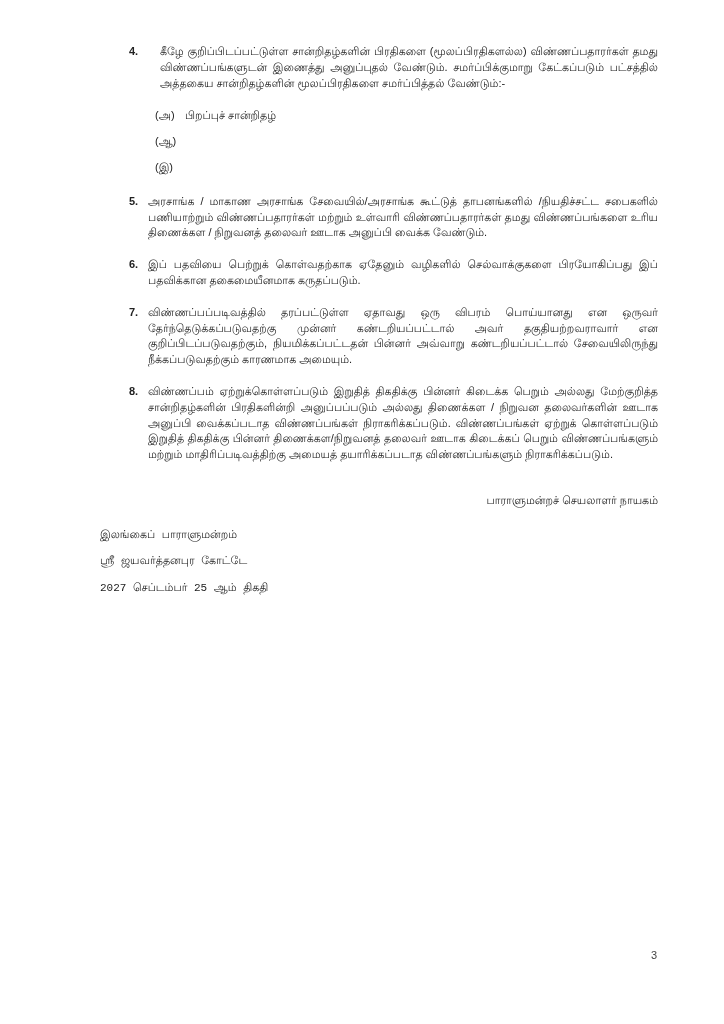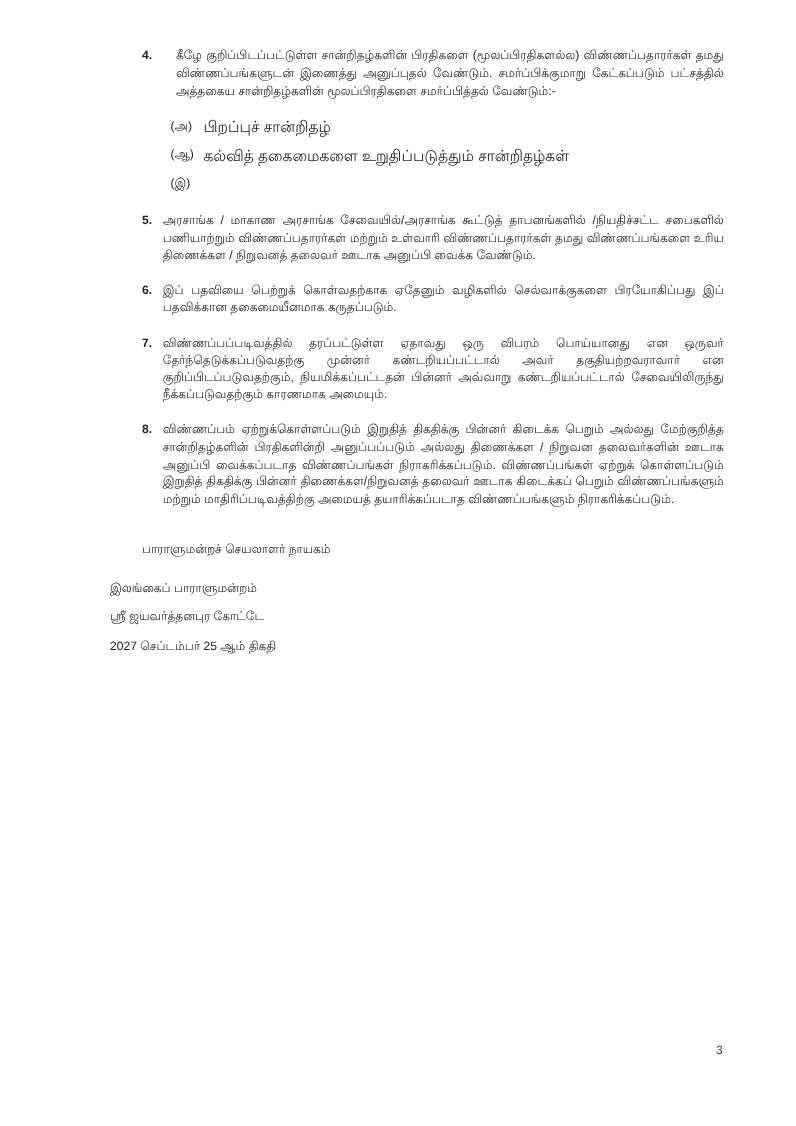--- a/index.html
+++ b/index.html
@@ -50,37 +50,39 @@
     display: flex;
     margin-bottom: 10px;
   }
   .cert-item .marker {
     flex: none;
     width: 30px;
     font-size: 11px;
     line-height: 15.8px;
   }
   .cert-item .txt {
-    font-size: 14px;
+    font-size: 11px;
     line-height: 15.8px;
   }
   .signature {
     margin-top: 30px;
     font-size: 11px;
     line-height: 15.8px;
+    text-align: right;
   }
   .footer-block {
     position: absolute;
     left: 100px;
     top: 528px;
     font-size: 11px;
     line-height: 15.8px;
   }
   .footer-block .footer-line {
     margin-bottom: 10.5px;
+    font-family: Liberation Mono, monospace;
   }
   .page-number {
     position: absolute;
     right: 67px;
     top: 948px;
     font-size: 11px;
     line-height: 15.8px;
     color: #444444;
   }
 </style>
@@ -96,21 +98,20 @@
       <span class="txt">கீழே குறிப்பிடப்பட்டுள்ள சான்றிதழ்களின் பிரதிகளை (மூலப்பிரதிகளல்ல) விண்ணப்பதாரர்கள் தமது விண்ணப்பங்களுடன் இணைத்து அனுப்புதல் வேண்டும். சமர்ப்பிக்குமாறு கேட்கப்படும் பட்சத்தில் அத்தகைய சான்றிதழ்களின் மூலப்பிரதிகளை சமர்ப்பித்தல் வேண்டும்:-</span>
     </div>
 
     <div class="cert-list">
       <div class="cert-item">
         <span class="marker">(அ)</span>
         <span class="txt">பிறப்புச் சான்றிதழ்</span>
       </div>
       <div class="cert-item">
         <span class="marker">(ஆ)</span>
-        <span class="txt">கல்வித் தகைமைகளை உறுதிப்படுத்தும் சான்றிதழ்கள்</span>
       </div>
       <div class="cert-item">
         <span class="marker">(இ)</span>
       </div>
     </div>
 
     <div class="num-item">
       <span class="num">5.</span>
       <span class="txt">அரசாங்க / மாகாண அரசாங்க சேவையில்/அரசாங்க கூட்டுத் தாபனங்களில் /நியதிச்சட்ட சபைகளில் பணியாற்றும் விண்ணப்பதாரர்கள் மற்றும் உள்வாரி விண்ணப்பதாரர்கள் தமது விண்ணப்பங்களை உரிய திணைக்கள / நிறுவனத் தலைவர் ஊடாக அனுப்பி வைக்க வேண்டும்.</span>
     </div>

